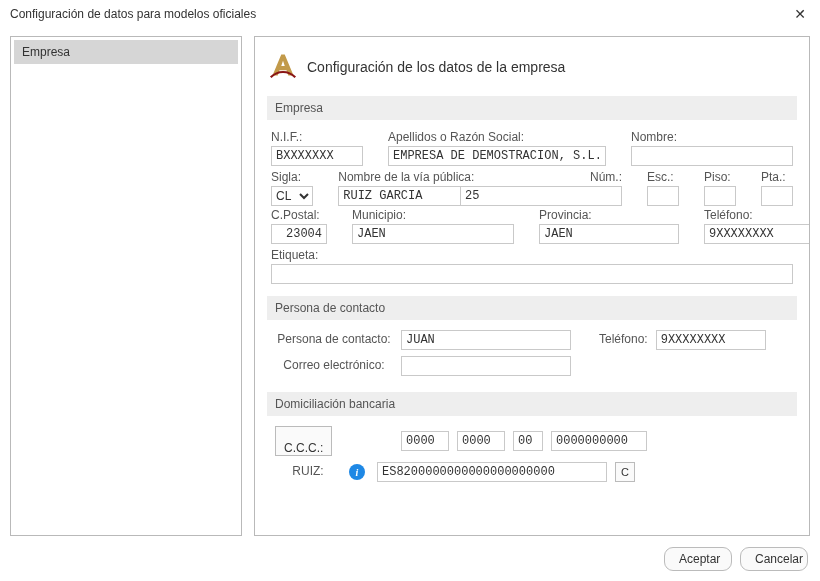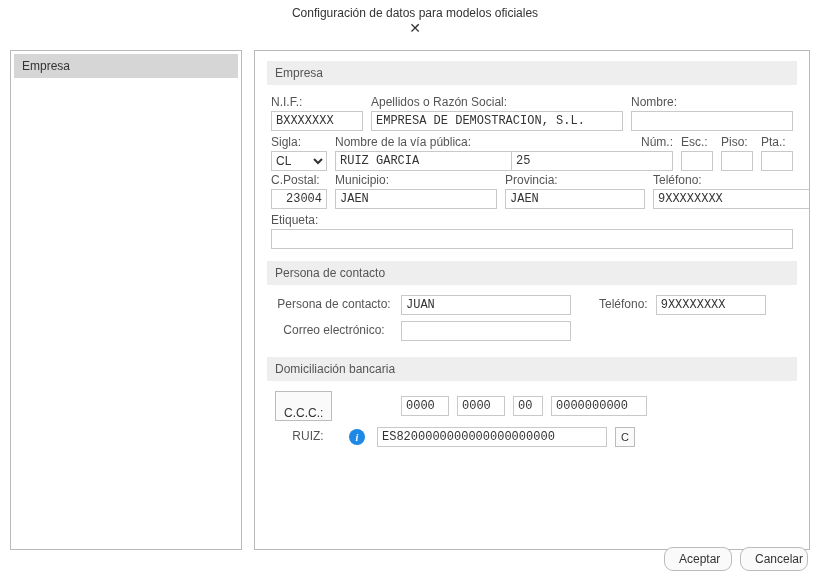--- a/index.html
+++ b/index.html
@@ -11,24 +11,23 @@
     background: #fff;
     width: 820px;
     height: 581px;
     overflow: hidden;
     position: relative;
   }
   .titlebar {
     display: flex;
     align-items: center;
     justify-content: space-between;
-    padding: 6px 0 6px 10px;
-    font-size: 12px;
-    color: #333;
-    flex-direction: column;
+    padding: 6px 10px 6px 10px;
+    font-size: 12px;
+    color: #333;
   }
   .close-x {
     font-size: 14px;
     color: #333;
     cursor: pointer;
     padding: 0 4px;
     font-family: Arial, sans-serif;
   }
   .content {
     display: flex;
@@ -71,21 +70,21 @@
     color: #333;
   }
   .section-bar {
     background: #eee;
     color: #555;
     padding: 5px 8px;
     font-size: 12px;
     margin-bottom: 8px;
   }
   .form-area { padding: 2px 4px 10px 4px; }
-  .row { display: flex; gap: 8px; margin-bottom: 2px; align-items: flex-end; }
+  .row { display: flex; gap: 25px; margin-bottom: 2px; align-items: flex-end; }
   .field { display: flex; flex-direction: column; }
   .field label, .lbl {
     color: #555;
     font-size: 12px;
     margin-bottom: 2px;
     white-space: nowrap;
   }
   input[type="text"] {
     border: 1px solid #c9c9c9;
     font-size: 12px;
@@ -172,20 +171,29 @@
 <div class="content">
 
   <div class="sidebar">
     <div class="sidebar-item selected">
       <span>Empresa</span>
     </div>
   </div>
 
   <div class="mainpanel">
 
+    <div class="header-row">
+      <span>
+        <svg class="logo-svg" viewBox="0 0 32 32">
+          <path d="M4 28 L14 4 L18 4 L28 28 L22 28 L20 22 L12 22 L10 28 Z M14 17 L18 17 L16 11 Z" fill="#c29a4a"></path>
+          <path d="M2 30 C10 22 22 22 30 30" stroke="#8a1515" stroke-width="2.5" fill="none"></path>
+        </svg>
+      </span>
+      <span class="header-title">Configuración de los datos de la empresa</span>
+    </div>
 
     <div class="section-bar">Empresa</div>
 
     <div class="form-area">
 
       <div class="row">
         <div class="field" style="width:92px;">
           <label>N.I.F.:</label>
           <input type="text" value="BXXXXXXX" style="">
         </div>

